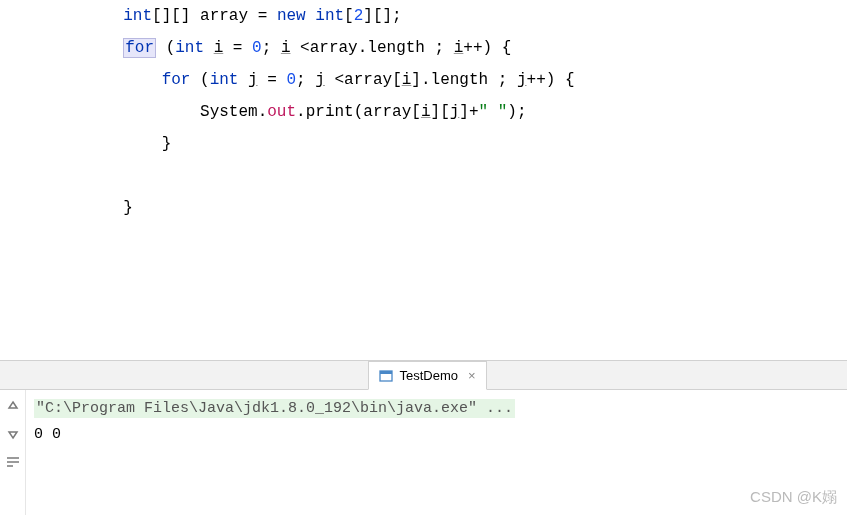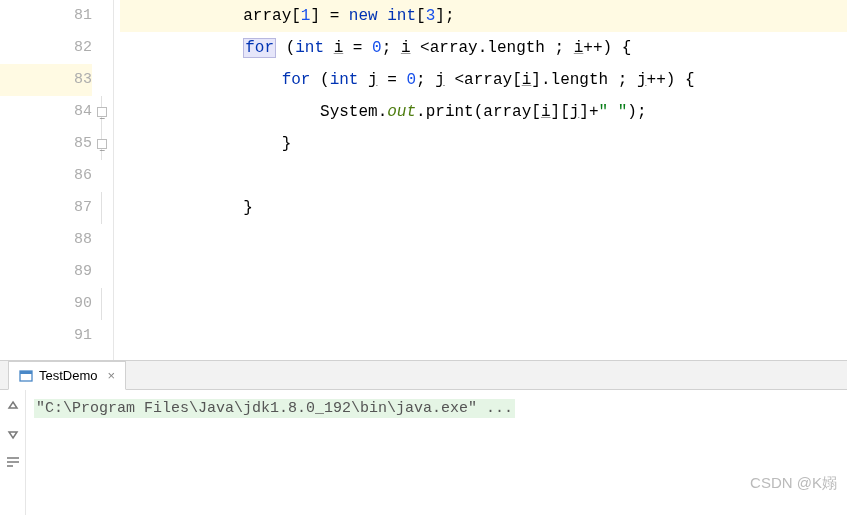--- a/index.html
+++ b/index.html
@@ -83,37 +83,38 @@
       height: 32px;
       line-height: 32px;
       white-space: pre;
       padding-left: 8px;
     }
     .current-line {
       background: #fffae3;
     }
     .kw { color: #0033b3; }
     .num { color: #1750eb; }
-    .field { color: #4d7c0f; font-style: italic; }
+    .field { color: #be185d; }
     .str { color: #067d17; }
     .ident { color: #000000; }
     .op { color: #000000; }
     .hl-box {
       background: #e6e6fa;
       border: 1px solid #b8b8e0;
       padding: 0 1px;
     }
     .console-tabs {
       height: 30px;
       border-top: 1px solid #d1d1d1;
       border-bottom: 1px solid #d1d1d1;
       background: #f2f2f2;
       display: flex;
       align-items: center;
       padding-left: 8px;
+      justify-content: center;
     }
     .tab {
       display: flex;
       align-items: center;
       gap: 6px;
       background: #ffffff;
       border: 1px solid #d1d1d1;
       border-bottom: 1px solid #ffffff;
       padding: 3px 10px;
       font-family: -apple-system, "Segoe UI", sans-serif;
@@ -169,47 +170,33 @@
       color: #555;
       display: inline;
       padding: 1px 2px;
     }
     .out-line {
       color: #000;
     }
     .watermark {
       position: absolute;
       right: 10px;
-      bottom: 22px;
+      bottom: 8px;
       color: rgba(140,140,140,0.6);
       font-family: -apple-system, "Segoe UI", sans-serif;
       font-size: 15px;
       pointer-events: none;
     }
   </style>
 </head>
 <body>
 
 <div class="editor-area">
-  <div class="gutter">
-    <div class="gutter-border"></div>
-  <div class="gutter-line">81</div>
-      <div class="gutter-line">82</div>
-      <div class="gutter-line current-line-gutter">83</div>
-      <div class="gutter-line">84<div class="fold-line"></div><div class="fold-marker"></div></div>
-      <div class="gutter-line">85<div class="fold-line"></div><div class="fold-marker"></div></div>
-      <div class="gutter-line">86</div>
-      <div class="gutter-line">87<div class="fold-line"></div></div>
-      <div class="gutter-line">88</div>
-      <div class="gutter-line">89</div>
-      <div class="gutter-line">90<div class="fold-line"></div></div>
-      <div class="gutter-line">91</div>
-    </div>
   <div class="code-area">
-      <div class="code-line current-line">            <span class="ident">array</span><span class="op">[</span><span class="num">1</span><span class="op">] = </span><span class="kw">new int</span><span class="op">[</span><span class="num">3</span><span class="op">];</span></div>
+      <div class="code-line">            <span class="kw">int</span><span class="op">[][] </span><span class="ident">array</span><span class="op"> = </span><span class="kw">new int</span><span class="op">[</span><span class="num">2</span><span class="op">][];</span></div>
       <div class="code-line">            <span class="kw hl-box">for</span><span class="op"> (</span><span class="kw">int</span><span class="op"> </span><span style="text-decoration: underline rgb(153, 153, 153);">i</span><span class="op"> = </span><span class="num">0</span><span class="op">; </span><span style="text-decoration: underline rgb(153, 153, 153);">i</span><span class="op"> &lt;</span><span class="ident">array</span><span class="op">.</span><span class="ident">length</span><span class="op"> ; </span><span style="text-decoration: underline rgb(153, 153, 153);">i</span><span class="op">++) {</span></div>
       <div class="code-line">                <span class="kw">for</span><span class="op"> (</span><span class="kw">int</span><span class="op"> </span><span style="text-decoration: underline rgb(153, 153, 153);">j</span><span class="op"> = </span><span class="num">0</span><span class="op">; </span><span style="text-decoration: underline rgb(153, 153, 153);">j</span><span class="op"> &lt;</span><span class="ident">array</span><span class="op">[</span><span style="text-decoration: underline rgb(153, 153, 153);">i</span><span class="op">].</span><span class="ident">length</span><span class="op"> ; </span><span style="text-decoration: underline rgb(153, 153, 153);">j</span><span class="op">++) {</span></div>
       <div class="code-line">                    <span class="ident">System</span><span class="op">.</span><span class="field">out</span><span class="op">.</span><span class="ident">print</span><span class="op">(</span><span class="ident">array</span><span class="op">[</span><span style="text-decoration: underline rgb(153, 153, 153);">i</span><span class="op">][</span><span style="text-decoration: underline rgb(153, 153, 153);">j</span><span class="op">]+</span><span class="str">" "</span><span class="op">);</span></div>
       <div class="code-line">                <span class="op">}</span></div>
       <div class="code-line"></div>
       <div class="code-line">            <span class="op">}</span></div>
       <div class="code-line"></div>
     </div>
 </div>
 
@@ -239,16 +226,17 @@
         </svg>
     </span>
     <span class="cg-icon">
       <svg width="14" height="12" viewBox="0 0 14 12">
           <path d="M1 2 H13 M1 6 H13 M1 10 H7" fill="none" stroke="#7a7a7a" stroke-width="1.5"></path>
         </svg>
     </span>
   </div>
   <div class="console-output">
     <div><span class="cmd-line">"C:\Program Files\Java\jdk1.8.0_192\bin\java.exe" ...</span></div>
+    <div class="out-line">0 0</div>
   </div>
 </div>
 
 <div class="watermark">CSDN @K嫋</div>
 
 </body></html>

